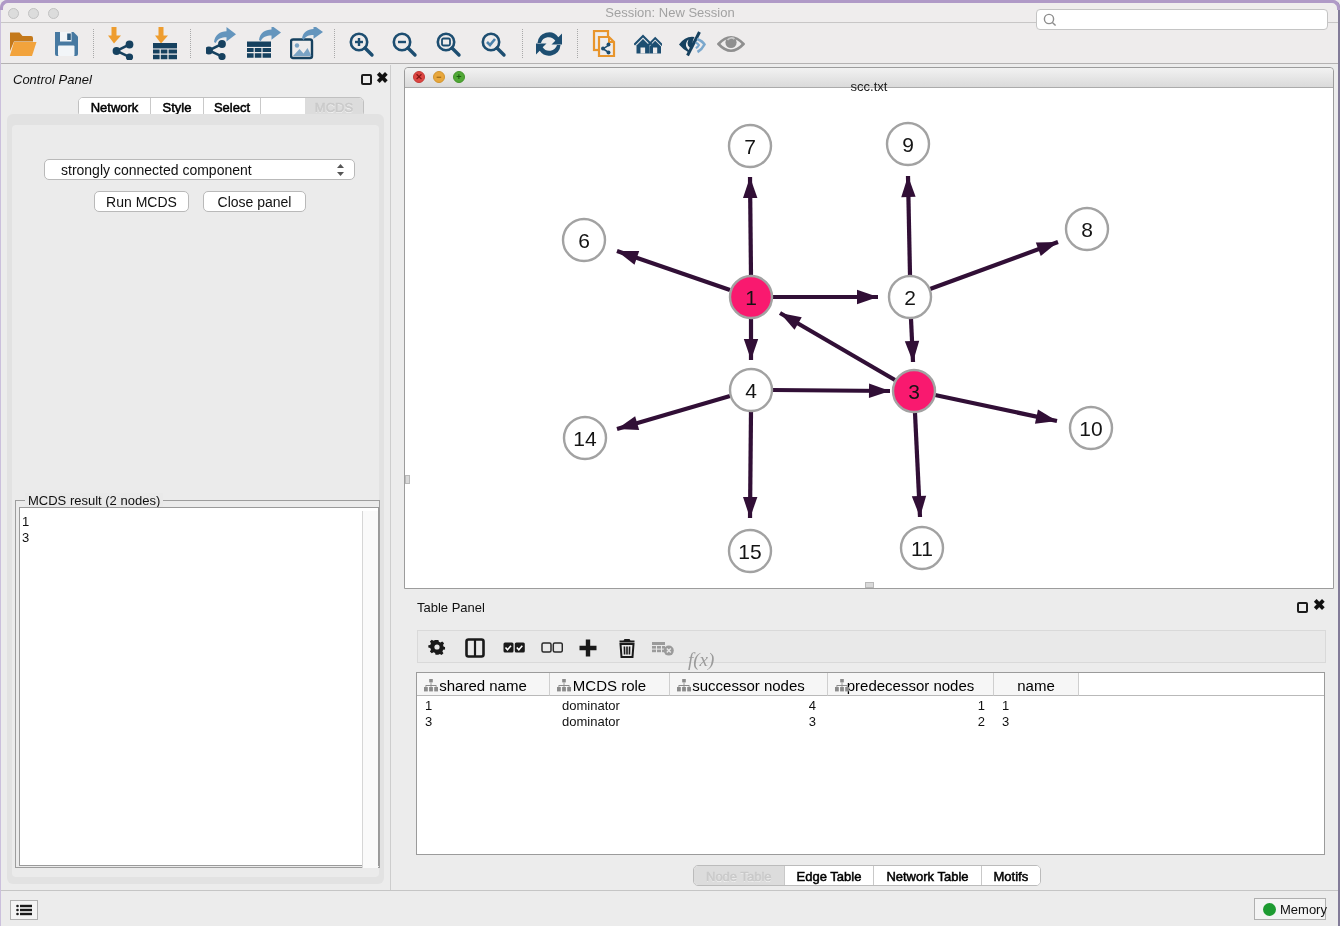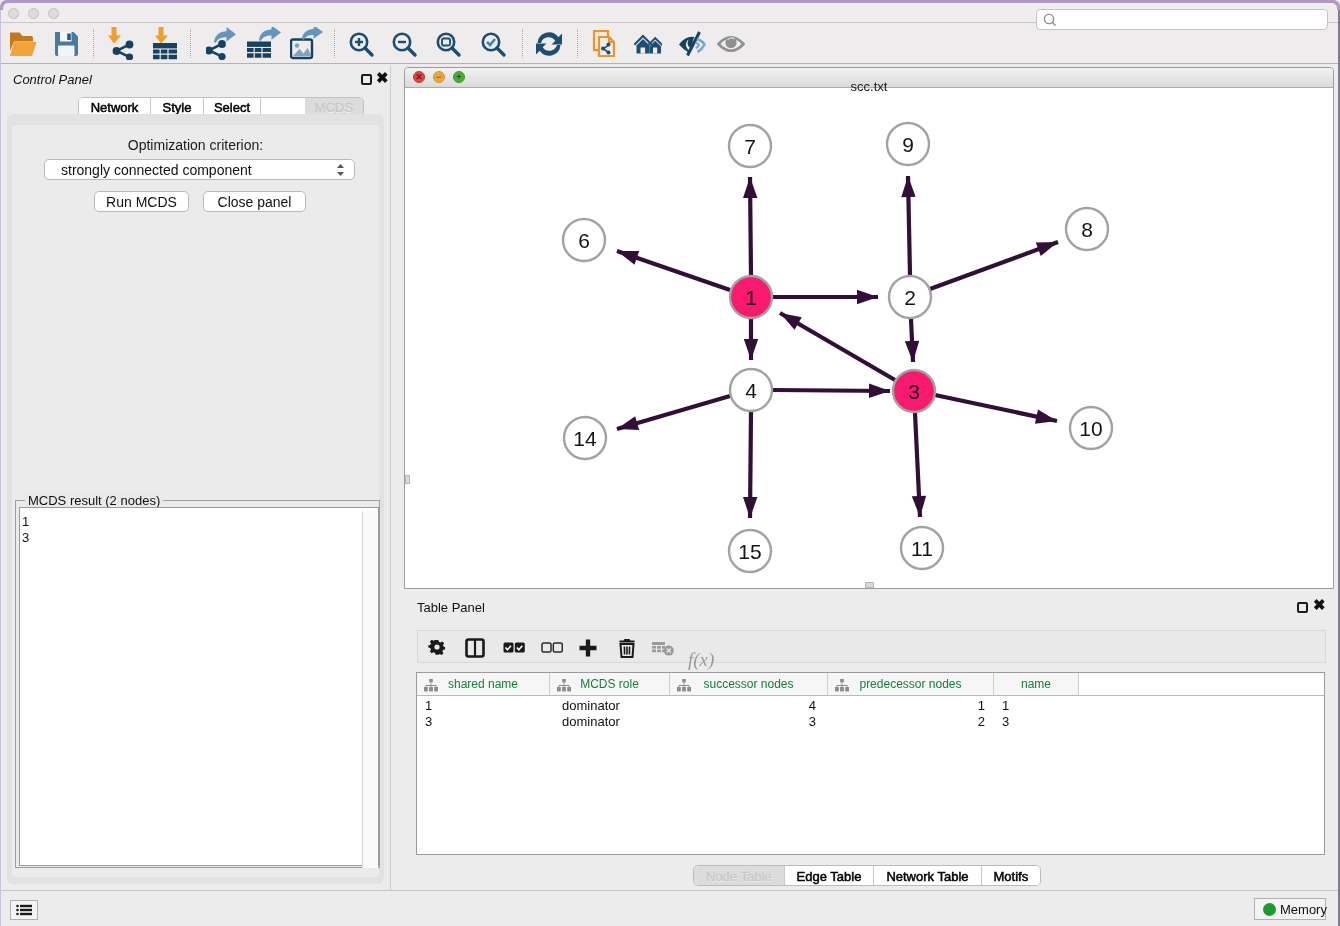--- a/index.html
+++ b/index.html
@@ -42,40 +42,41 @@
 #netwin { position:absolute; left:404px; top:67px; width:930px; height:522px; border:1px solid #9c9c9c; border-radius:4px 4px 0 0; background:#fff; }
 #net-tb { position:absolute; left:0; top:0; width:928px; height:20px; background:linear-gradient(#f2f2f2,#dadada); border-bottom:1px solid #ababab; border-radius:4px 4px 0 0; }
 #net-title { position:absolute; width:100%; text-align:center; top:11px; font-size:13px; font-weight:normal; color:#1a1a1a; }
 .tl2 { position:absolute; top:3px; width:12px; height:12px; border-radius:50%; font-size:9px; font-weight:bold; line-height:11px; text-align:center; }
 
 
 #tpanel { position:absolute; left:392px; top:593px; width:948px; height:297px; background:#ececec; }
 #tp-title { position:absolute; left:25px; top:7px; font-size:13px; color:#111; }
 #tp-toolbar { position:absolute; left:25px; top:37px; width:909px; height:33px; background:#e9e9e9; border:1px solid #d9d9d9; }
 #tp-table { position:absolute; left:24px; top:79px; width:909px; height:183px; background:#fff; border:1px solid #9b9b9b; }
-.th { position:absolute; top:0; height:23px; background:#f6f6f6; border-right:1px solid #cfcfcf; border-bottom:1px solid #b9b9b9; font-size:12px; color:#15803d; text-align:center; padding-top:4px; }
+.th { position:absolute; top:0; height:23px; background:#f6f6f6; border-right:1px solid #cfcfcf; border-bottom:1px solid #b9b9b9; font-size:15px; color:#000000; text-align:center; padding-top:4px; }
 .trow { position:absolute; font-size:13px; color:#111; }
 .treeico { position:absolute; top:6px; }
 #tp-tabs { position:absolute; left:301px; top:272px; height:21px; display:flex; border:1px solid #bbb; border-radius:5px; overflow:hidden; background:#fff; }
 .tptab { font-size:13px; color:#000; -webkit-text-stroke:0.5px #000; padding:3px 12px 0 12px; border-right:1px solid #c9c9c9; background:#fff; }
 .tptab:last-child { border-right:none; }
 .tptab.sel { background:#dcdcdc; color:#c9c9c9; -webkit-text-stroke:0.5px #c9c9c9; text-shadow:0 1px 0 #f5f5f5; }
 
 
 #statusbar { position:absolute; left:0; top:890px; width:1340px; height:36px; background:#ececec; border-top:1px solid #c5c5c5; }
 #sb-left { position:absolute; left:10px; top:9px; width:28px; height:20px; background:#f4f4f4; border:1px solid #b0b0b0; }
 #sb-mem { position:absolute; left:1254px; top:7px; width:72px; height:22px; background:#f4f4f4; border:1px solid #b0b0b0; font-size:13px; color:#111; padding:3px 0 0 25px; }
 #sb-mem .dot { position:absolute; left:8px; top:4px; width:13px; height:13px; border-radius:50%; background:#1d9b31; }
 </style>
 </head>
 <body>
   <div id="titlebar">
     <div class="tl" style="left:8px;"></div>
     <div class="tl" style="left:28px;"></div>
     <div class="tl" style="left:48px;"></div>
+    <div id="title-text">Session: New Session</div>
   </div>
   <div id="toolbar">
     <div class="tsep" style="left:93px;"></div>
     <div class="tsep" style="left:190px;"></div>
     <div class="tsep" style="left:334px;"></div>
     <div class="tsep" style="left:522px;"></div>
     <div class="tsep" style="left:577px;"></div>
 
     <svg class="tbi" style="left:9px;" viewBox="0 0 28 28">
       <path d="M1 2.5 h9.5 l3 3.5 h8.5 a2 2 0 0 1 2 2 V11.5 H5 L1 21 Z" fill="#c4791b"></path>
@@ -215,21 +216,20 @@
     <div class="winbtn-sq" style="left:361px;"></div>
     <div class="winbtn-x" style="left:376px;">✖</div>
     <div id="cp-tabs">
       <div class="cptab" style="width:72px;">Network</div>
       <div class="cptab" style="width:53px;">Style</div>
       <div class="cptab" style="width:57px;">Select</div>
       <div class="cptab sel" style="width:58px;margin-left:44px;">MCDS</div>
     </div>
     <div id="cp-content">
       <div id="cp-inner"></div>
-      <div id="opt-label">Optimization criterion:</div>
       <div id="opt-select">strongly connected component
         <svg width="9" height="14" viewBox="0 0 9 14" style="position:absolute; right:9px; top:3px;">
           <path d="M1 5 L4.5 1 L8 5 Z" fill="#555"></path>
           <path d="M1 9 L4.5 13 L8 9 Z" fill="#555"></path>
         </svg>
       </div>
       <div class="btn" style="left:87px; width:95px;">Run MCDS</div>
       <div class="btn" style="left:196px; width:103px;">Close panel</div>
       <div id="mcds-fs">
         <div id="mcds-legend">MCDS result (2 nodes)</div>

